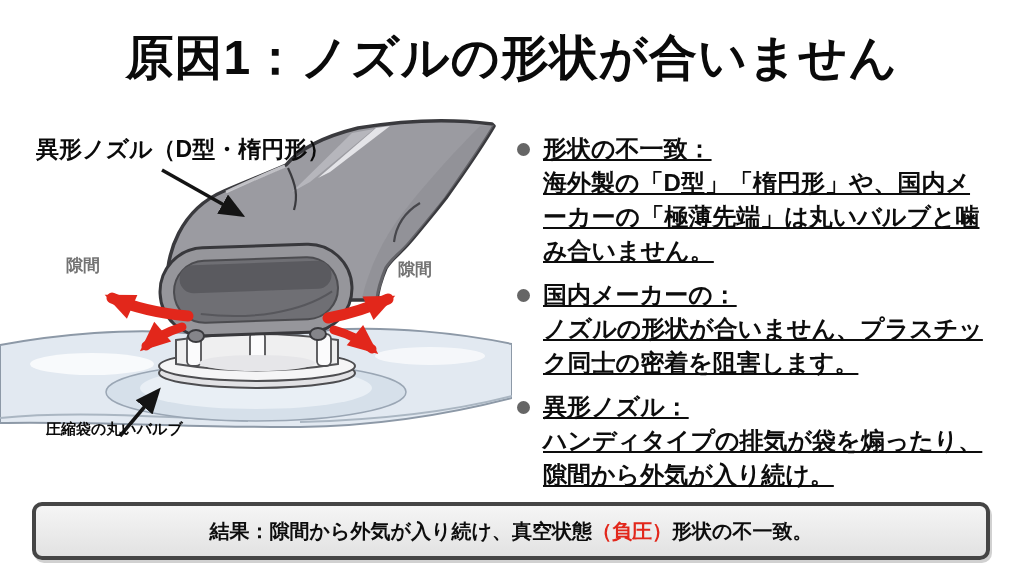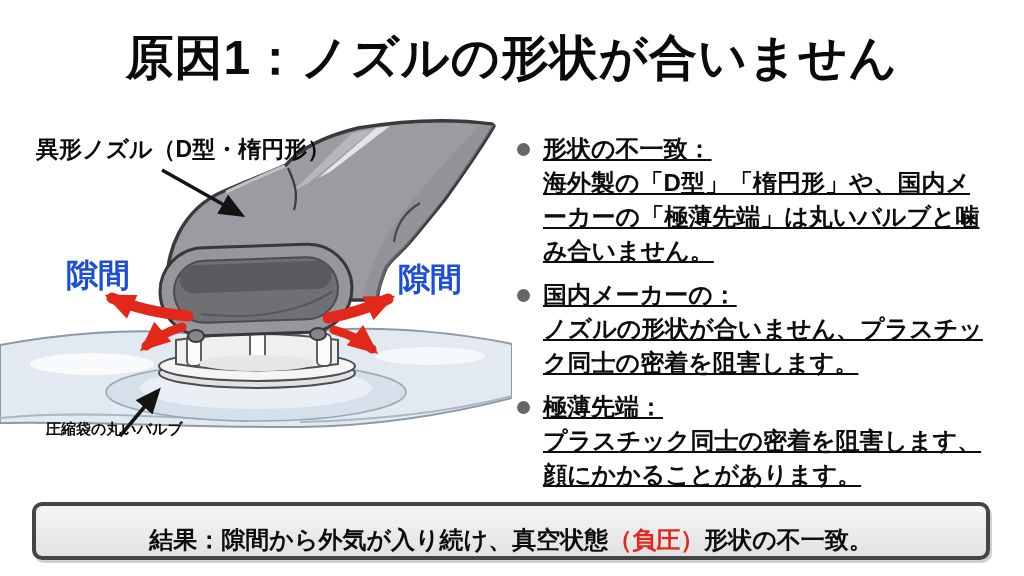--- a/index.html
+++ b/index.html
@@ -11,41 +11,41 @@
   }
   .title{
     position:absolute;top:26px;left:0;width:1024px;margin:0;
     text-align:center;font-size:48px;font-weight:800;color:#0a0a0a;
     letter-spacing:1px;
   }
   .diagram{position:absolute;left:0;top:108px;width:512px;height:384px;}
   .diagram svg{position:absolute;left:0;top:0;}
   .lbl{position:absolute;font-weight:800;white-space:nowrap;color:#0a0a0a;}
   .nozzle-lbl{left:36px;top:26px;font-size:23px;}
-  .gap-lbl{font-size:32px;color:#1d4ed8;}
+  .gap-lbl{font-size:17px;color:#737373;}
   .gap-l{left:66px;top:146px;}
   .gap-r{left:398px;top:150px;}
   .valve-lbl{left:46px;top:312px;font-size:15px;}
   .bullets{
     position:absolute;left:506px;top:124px;width:478px;
     margin:8px;padding:0;list-style:none;text-decoration:underline;
   }
   .bullets li{display:flex;margin:0 0 10px 0;}
   .dot{
     flex:none;width:13px;height:13px;border-radius:50%;
     background:#666;margin:11px 13px 0 3px;
   }
   .bt{width:448px;font-size:24px;line-height:34px;font-weight:700;color:#0d0d0d;}
   .result{
     position:absolute;left:32px;top:502px;width:950px;height:50px;
     border:4px solid #454545;border-radius:10px;
     background:linear-gradient(#f5f5f5,#e2e2e2);
     box-shadow:2px 3px 0 rgba(0,0,0,0.18);
-    display:flex;align-items:flex-end;justify-content:center;
-    font-size:24px;font-weight:800;color:#0d0d0d;white-space:nowrap;
+    display:flex;align-items:center;justify-content:center;
+    font-size:20px;font-weight:800;color:#0d0d0d;white-space:nowrap;
   }
   .result .red{color:#e2271b;}
 </style>
 </head>
 <body>
 
 <h1 class="title">原因1：ノズルの形状が合いません</h1>
 
 <div class="diagram">
   <svg width="512" height="384" viewBox="0 108 512 384">
@@ -127,22 +127,22 @@
   <li>
     <span class="dot"></span>
     <div class="bt">
       <div>国内メーカーの：</div>
       <div>ノズルの形状が合いません、プラスチック同士の密着を阻害します。</div>
     </div>
   </li>
   <li>
     <span class="dot"></span>
     <div class="bt">
-      <div>極薄先端：</div>
-      <div>プラスチック同士の密着を阻害します、顔にかかることがあります。</div>
+      <div>異形ノズル：</div>
+      <div>ハンディタイプの排気が袋を煽ったり、隙間から外気が入り続け。</div>
     </div>
   </li>
 </ul>
 
 <div class="result">
   <span>結果：隙間から外気が入り続け、真空状態</span>
     <span class="red">（負圧）</span>
     <span>形状の不一致。</span>
 </div>
 

